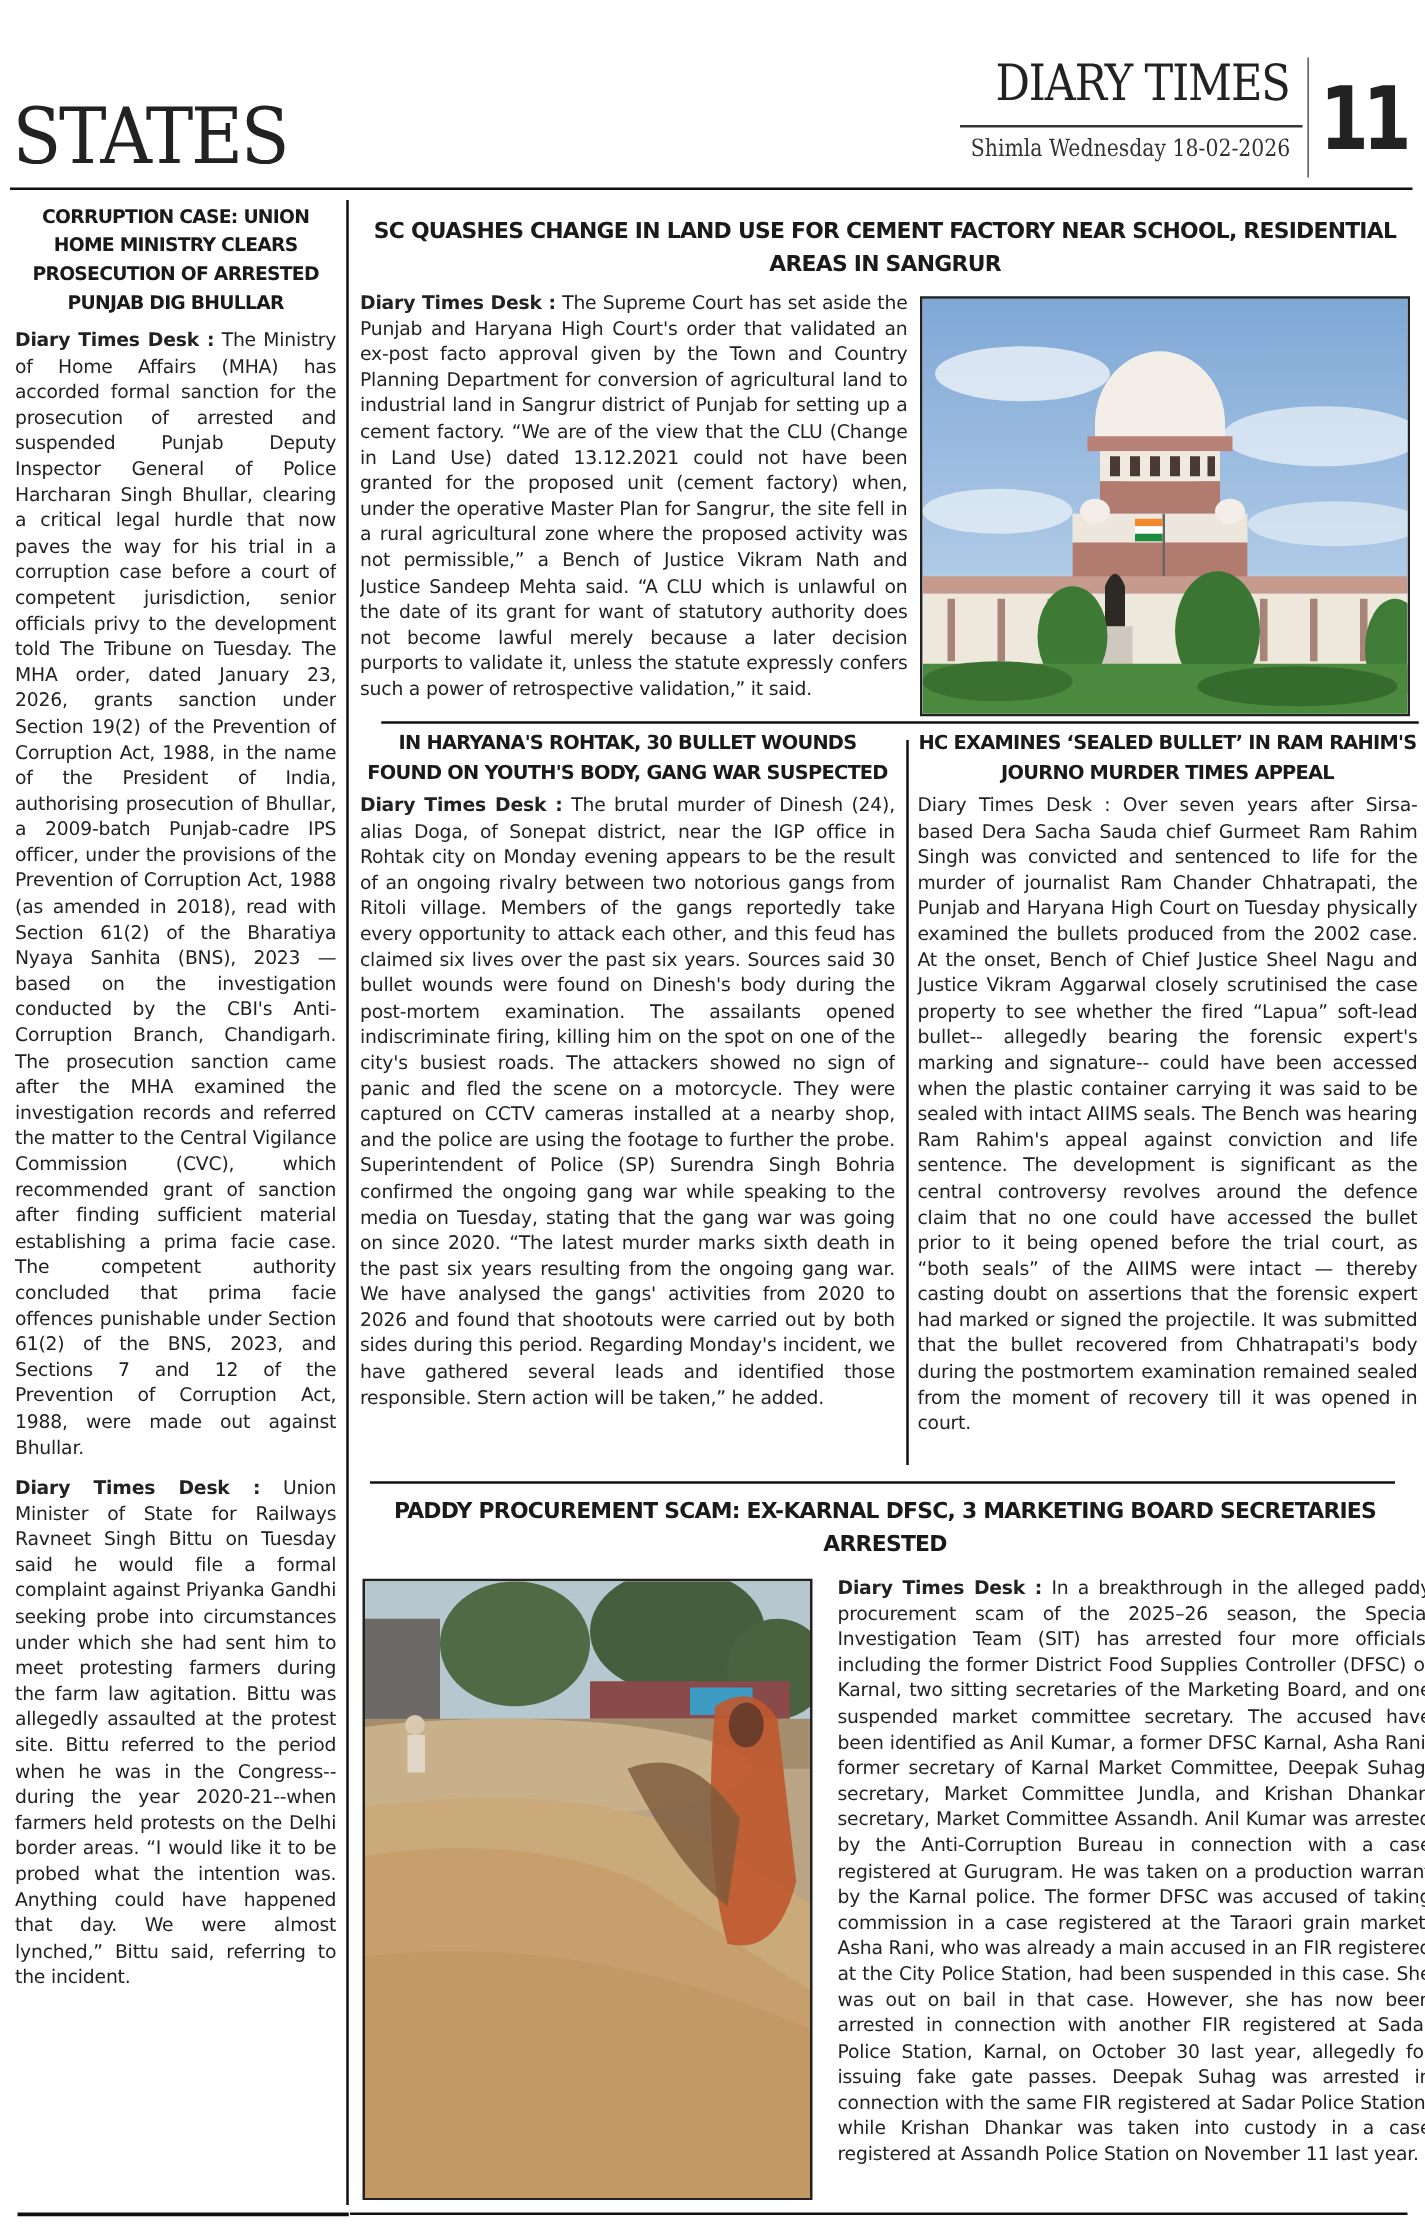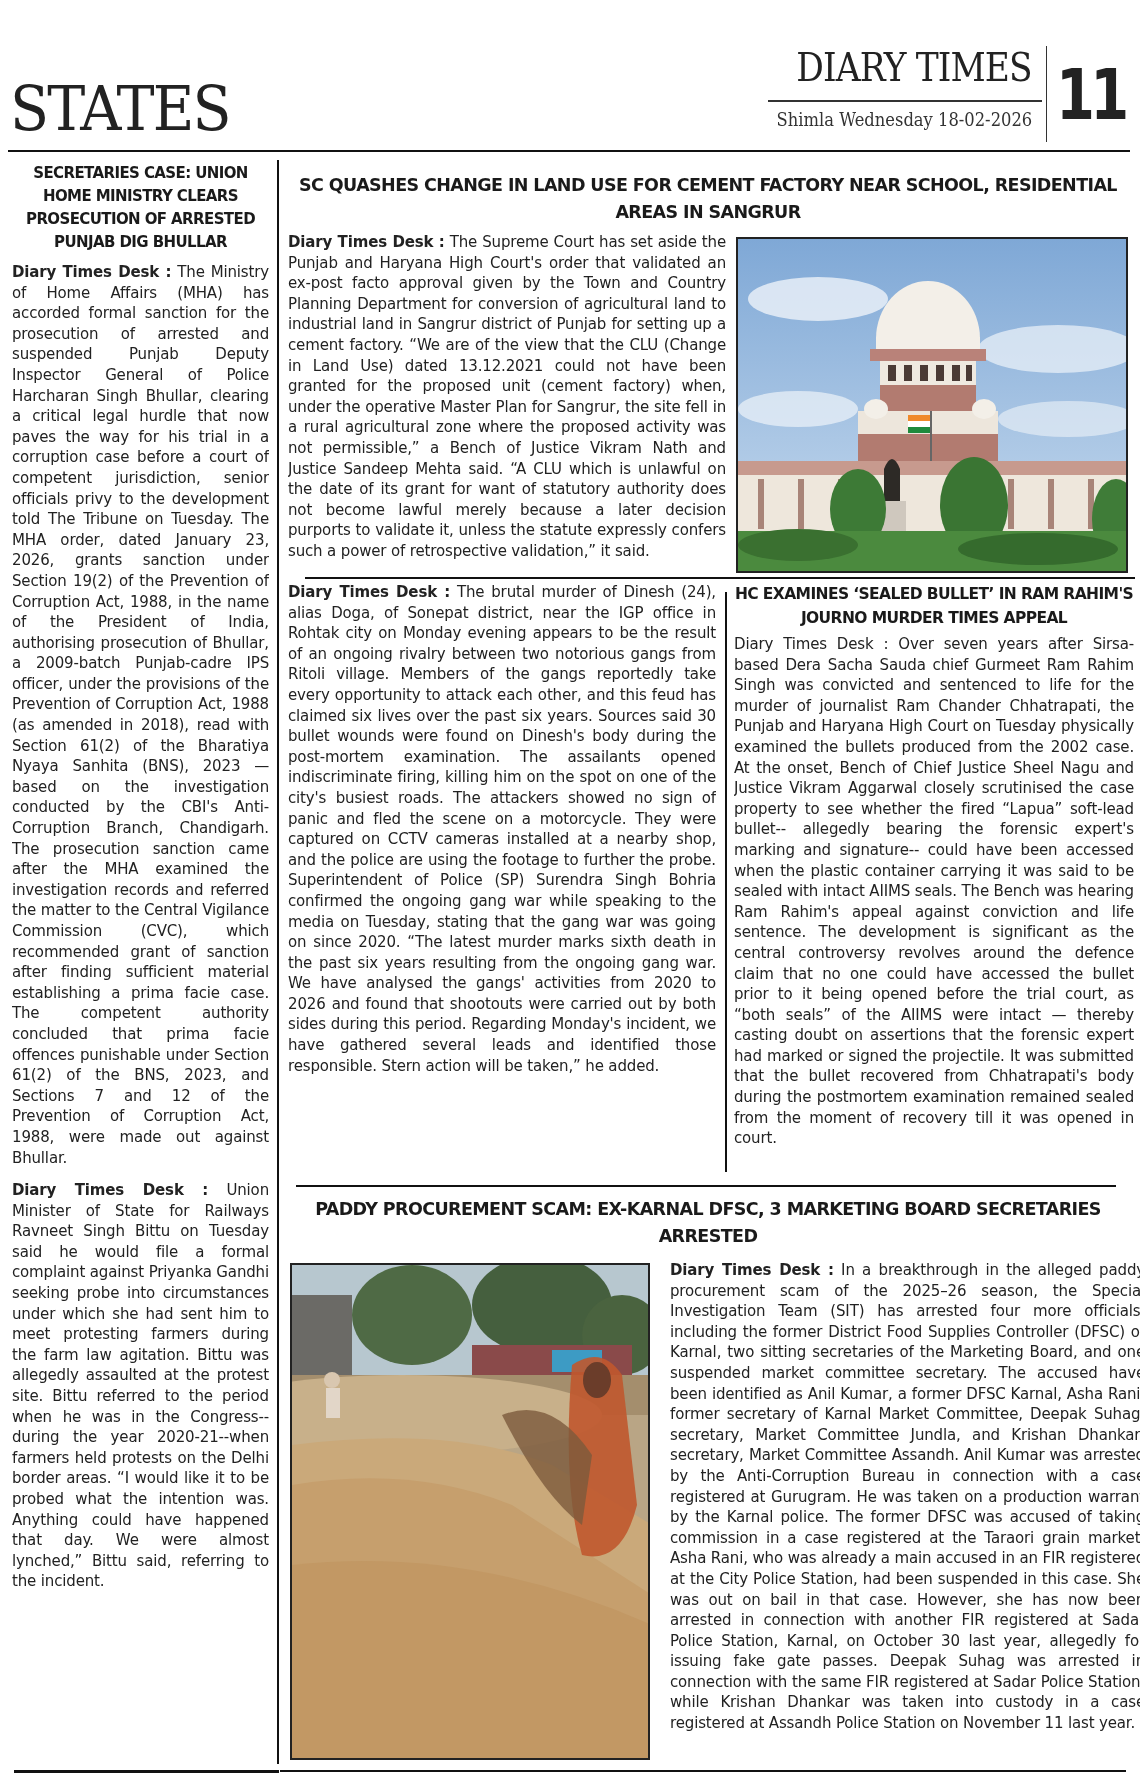--- a/index.html
+++ b/index.html
@@ -56,21 +56,21 @@
 <div class="masthead-section">STATES</div>
 <div class="masthead-title">DIARY TIMES</div>
 <div class="masthead-rule"></div>
 <div class="masthead-dateline">Shimla  Wednesday  18-02-2026</div>
 <div class="masthead-vrule"></div>
 <div class="page-number">11</div>
 <div class="top-rule"></div>
 
 <div class="col-left">
   <article>
-    <h2 class="headline h-left">SECRETARIES CASE: UNION HOME MINISTRY CLEARS PROSECUTION OF ARRESTED PUNJAB DIG BHULLAR</h2>
+    <h2 class="headline h-left">CORRUPTION CASE: UNION HOME MINISTRY CLEARS PROSECUTION OF ARRESTED PUNJAB DIG BHULLAR</h2>
     <p class="body-text story1-body"><span class="desk">Diary Times Desk :</span> <span>The Ministry of Home Affairs (MHA) has accorded formal sanction for the prosecution of arrested and suspended Punjab Deputy Inspector General of Police Harcharan Singh Bhullar, clearing a critical legal hurdle that now paves the way for his trial in a corruption case before a court of competent jurisdiction, senior officials privy to the development told The Tribune on Tuesday. The MHA order, dated January 23, 2026, grants sanction under Section 19(2) of the Prevention of Corruption Act, 1988, in the name of the President of India, authorising prosecution of Bhullar, a 2009-batch Punjab-cadre IPS officer, under the provisions of the Prevention of Corruption Act, 1988 (as amended in 2018), read with Section 61(2) of the Bharatiya Nyaya Sanhita (BNS), 2023 — based on the investigation conducted by the CBI's Anti-Corruption Branch, Chandigarh. The prosecution sanction came after the MHA examined the investigation records and referred the matter to the Central Vigilance Commission (CVC), which recommended grant of sanction after finding sufficient material establishing a prima facie case. The competent authority concluded that prima facie offences punishable under Section 61(2) of the BNS, 2023, and Sections 7 and 12 of the Prevention of Corruption Act, 1988, were made out against Bhullar.</span></p>
   </article>
   <article class="story2">
     <p class="body-text"><span class="desk">Diary Times Desk :</span> <span>Union Minister of State for Railways Ravneet Singh Bittu on Tuesday said he would file a formal complaint against Priyanka Gandhi seeking probe into circumstances under which she had sent him to meet protesting farmers during the farm law agitation. Bittu was allegedly assaulted at the protest site. Bittu referred to the period when he was in the Congress--during the year 2020-21--when farmers held protests on the Delhi border areas. “I would like it to be probed what the intention was. Anything could have happened that day. We were almost lynched,” Bittu said, referring to the incident.</span></p>
   </article>
 </div>
 <div class="col-divider-left"></div>
 
 <article class="col-main-top">
   <h1 class="headline h-main">SC QUASHES CHANGE IN LAND USE FOR CEMENT FACTORY NEAR SCHOOL, RESIDENTIAL AREAS IN SANGRUR</h1>
@@ -132,20 +132,21 @@
       <rect x="0" y="292" width="392" height="44" fill="#4b8a3e"></rect>
       <ellipse cx="60" cy="306" rx="60" ry="16" fill="#3a7030"></ellipse>
       <ellipse cx="300" cy="310" rx="80" ry="16" fill="#356b2d"></ellipse>
     </svg>
   </figure>
 </article>
 
 <div class="mid-rule"></div>
 
 <article class="rohtak">
+  <h2 class="headline h-mid">IN HARYANA'S ROHTAK, 30 BULLET WOUNDS FOUND ON YOUTH'S BODY, GANG WAR SUSPECTED</h2>
   <p class="body-text rohtak-body"><span class="desk">Diary Times Desk :</span> <span>The brutal murder of Dinesh (24), alias Doga, of Sonepat district, near the IGP office in Rohtak city on Monday evening appears to be the result of an ongoing rivalry between two notorious gangs from Ritoli village. Members of the gangs reportedly take every opportunity to attack each other, and this feud has claimed six lives over the past six years. Sources said 30 bullet wounds were found on Dinesh's body during the post-mortem examination. The assailants opened indiscriminate firing, killing him on the spot on one of the city's busiest roads. The attackers showed no sign of panic and fled the scene on a motorcycle. They were captured on CCTV cameras installed at a nearby shop, and the police are using the footage to further the probe. Superintendent of Police (SP) Surendra Singh Bohria confirmed the ongoing gang war while speaking to the media on Tuesday, stating that the gang war was going on since 2020. “The latest murder marks sixth death in the past six years resulting from the ongoing gang war. We have analysed the gangs' activities from 2020 to 2026 and found that shootouts were carried out by both sides during this period. Regarding Monday's incident, we have gathered several leads and identified those responsible. Stern action will be taken,” he added.</span></p>
 </article>
 
 <div class="mid-divider"></div>
 
 <article class="ramrahim">
   <h2 class="headline h-mid">HC EXAMINES ‘SEALED BULLET’ IN RAM RAHIM'S JOURNO MURDER TIMES APPEAL</h2>
   <p class="body-text body-plain ramrahim-body"><span class="desk">Diary Times Desk :</span> <span>Over seven years after Sirsa-based Dera Sacha Sauda chief Gurmeet Ram Rahim Singh was convicted and sentenced to life for the murder of journalist Ram Chander Chhatrapati, the Punjab and Haryana High Court on Tuesday physically examined the bullets produced from the 2002 case. At the onset, Bench of Chief Justice Sheel Nagu and Justice Vikram Aggarwal closely scrutinised the case property to see whether the fired “Lapua” soft-lead bullet-- allegedly bearing the forensic expert's marking and signature-- could have been accessed when the plastic container carrying it was said to be sealed with intact AIIMS seals. The Bench was hearing Ram Rahim's appeal against conviction and life sentence. The development is significant as the central controversy revolves around the defence claim that no one could have accessed the bullet prior to it being opened before the trial court, as “both seals” of the AIIMS were intact — thereby casting doubt on assertions that the forensic expert had marked or signed the projectile. It was submitted that the bullet recovered from Chhatrapati's body during the postmortem examination remained sealed from the moment of recovery till it was opened in court.</span></p>
 </article>
 

